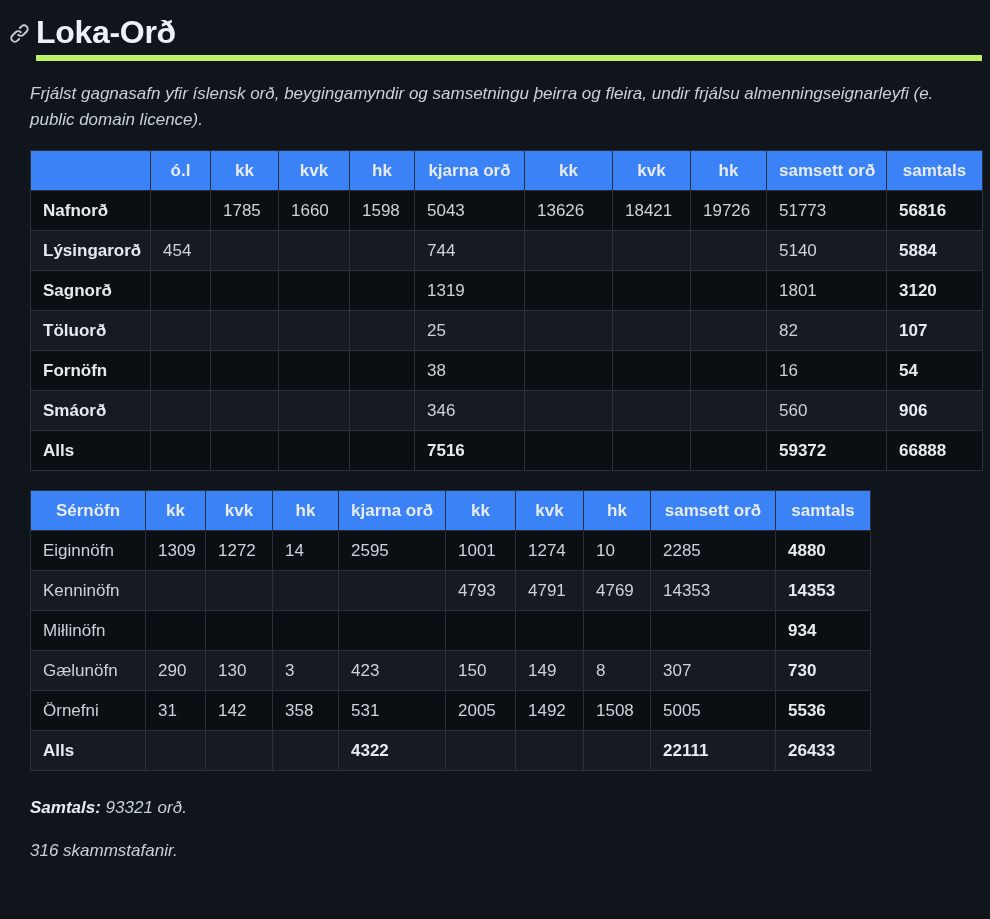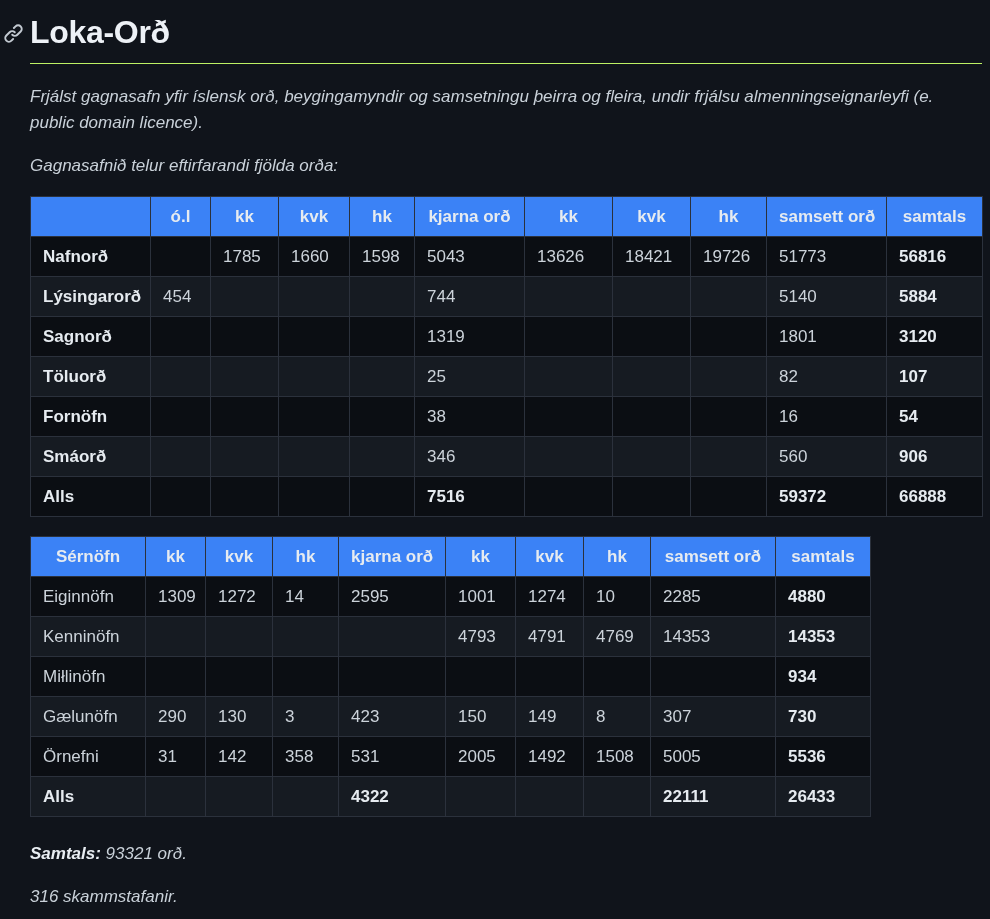--- a/index.html
+++ b/index.html
@@ -10,23 +10,24 @@
     font-family: "Liberation Sans", "DejaVu Sans", sans-serif;
     overflow: hidden;
   }
   .page {
     padding: 10px 8px 0 30px;
     width: 990px;
   }
   
   .h1-wrap {
     position: relative;
-    padding: 4px 0 12px 0;
-    border-bottom: 1px solid #bef264;
+    padding: 4px 0 4px 0;
+    border-bottom: 6px solid #bef264;
     margin-bottom: 20px;
+    margin-left: 6px;
   }
   .h1-wrap h1 {
     font-size: 32px;
     font-weight: 700;
     color: #edf1f6;
     letter-spacing: -0.3px;
   }
   .anchor-link {
     position: absolute;
     left: -27px;
@@ -80,21 +81,20 @@
     <span class="anchor-link">
       <svg viewBox="0 0 16 16" aria-hidden="true">
         <path d="m7.775 3.275 1.25-1.25a3.5 3.5 0 1 1 4.95 4.95l-2.5 2.5a3.5 3.5 0 0 1-4.95 0 .751.751 0 0 1 .018-1.042.751.751 0 0 1 1.042-.018 1.998 1.998 0 0 0 2.83 0l2.5-2.5a2.002 2.002 0 0 0-2.83-2.83l-1.25 1.25a.751.751 0 0 1-1.042-.018.751.751 0 0 1-.018-1.042Zm-4.69 9.64a1.998 1.998 0 0 0 2.83 0l1.25-1.25a.751.751 0 0 1 1.042.018.751.751 0 0 1 .018 1.042l-1.25 1.25a3.5 3.5 0 1 1-4.95-4.95l2.5-2.5a3.5 3.5 0 0 1 4.95 0 .751.751 0 0 1-.018 1.042.751.751 0 0 1-1.042.018 1.998 1.998 0 0 0-2.83 0l-2.5 2.5a1.998 1.998 0 0 0 0 2.83Z"></path>
       </svg>
     </span>
     <h1>Loka-Orð</h1>
   </div>
 
   <p>Frjálst gagnasafn yfir íslensk orð, beygingamyndir og samsetningu þeirra og fleira, undir frjálsu almenningseignarleyfi (e. public domain licence).</p>
 
-  <p>Gagnasafnið telur eftirfarandi fjölda orða:</p>
 
   <table id="table1">
     <colgroup>
       <col style="width:120px">
         <col style="width:60px">
         <col style="width:68px">
         <col style="width:71px">
       <col style="width:65px">
         <col style="width:110px">
         <col style="width:88px">

